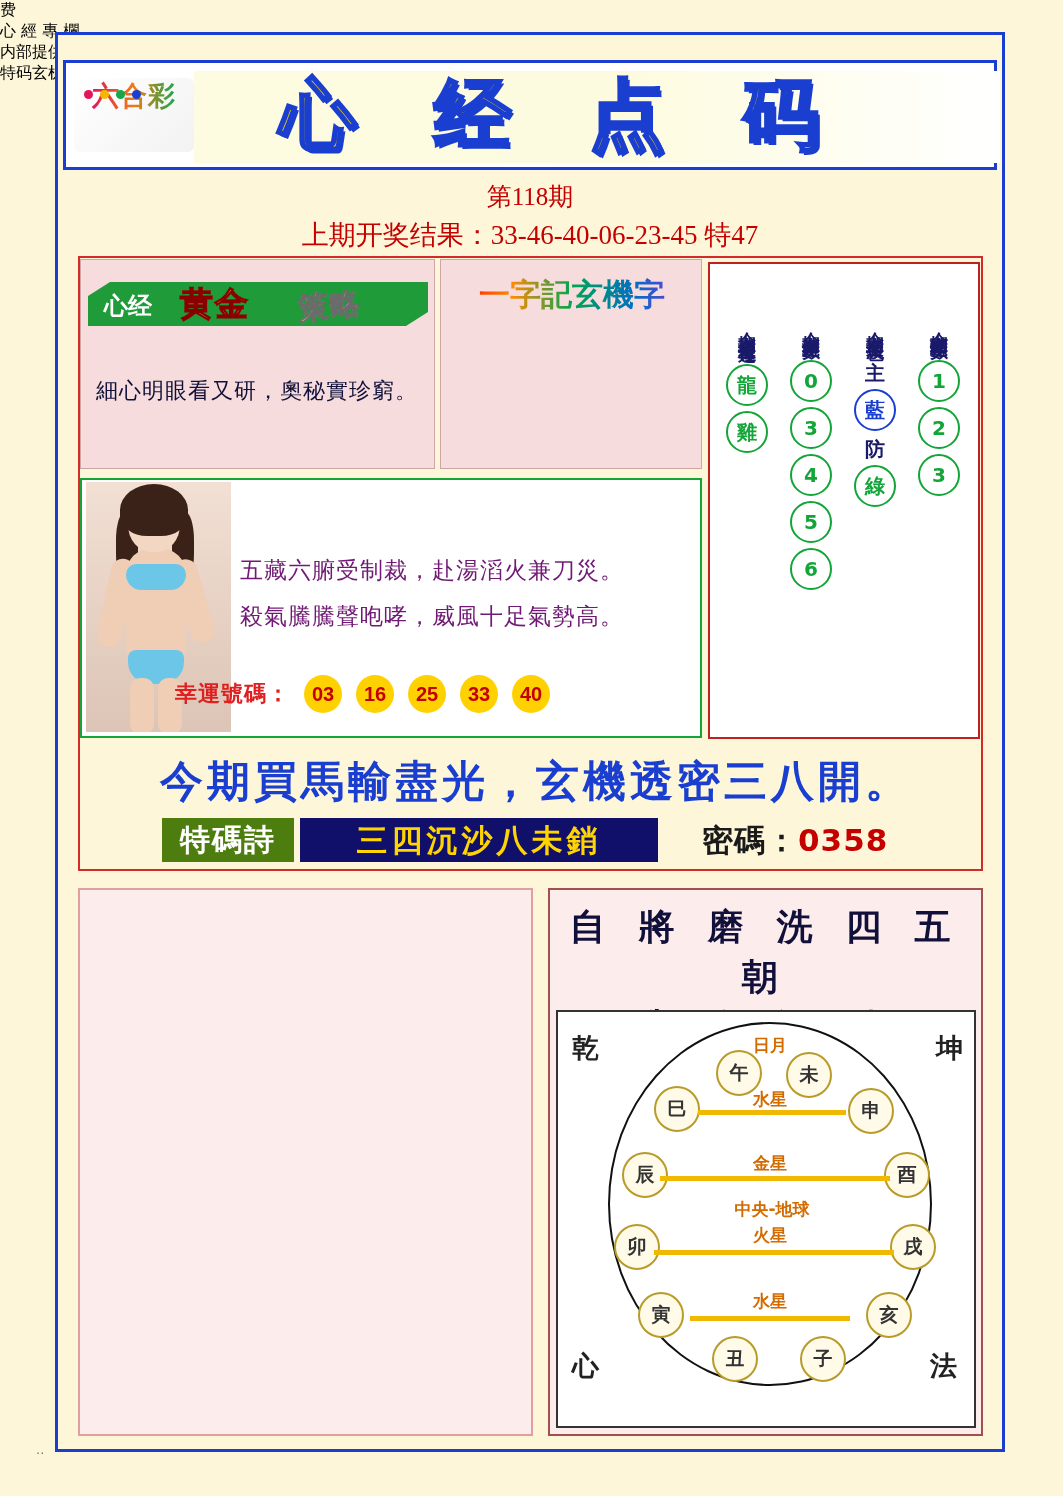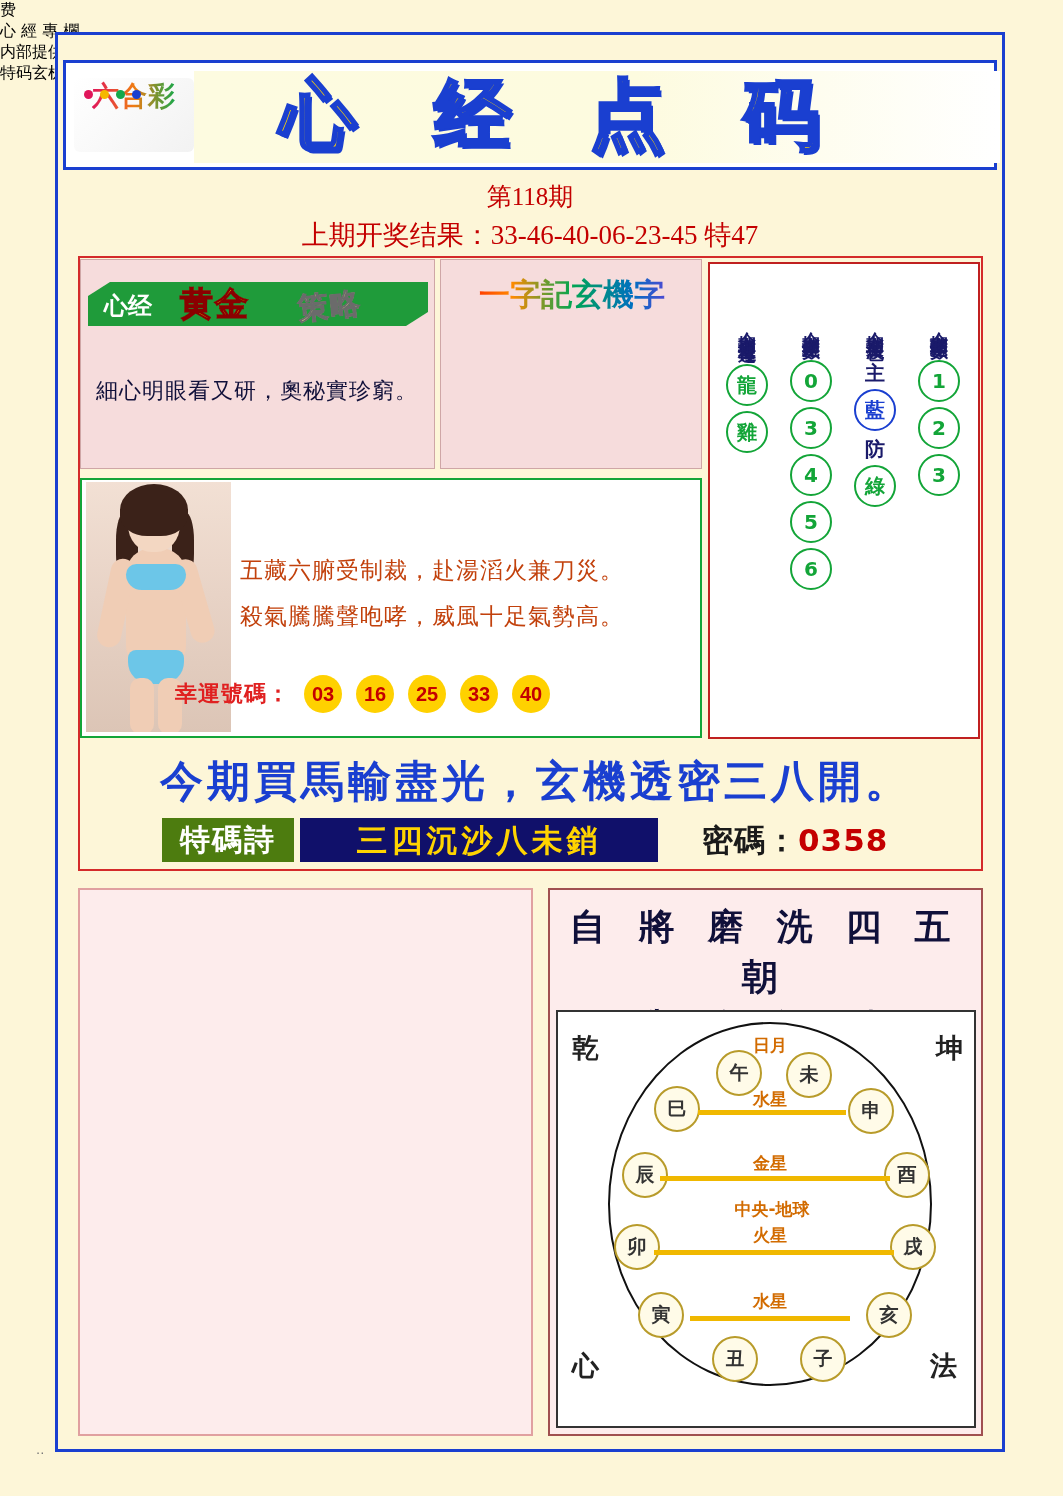--- a/index.html
+++ b/index.html
@@ -136,21 +136,21 @@
   .girl .hair3{position:absolute;left:86px;top:30px;width:22px;height:70px;border-radius:40%;background:#3b2219;}
   .girl .body{position:absolute;left:40px;top:66px;width:60px;height:120px;border-radius:26px 26px 22px 22px;background:#f0cdb5;}
   .girl .arml{position:absolute;left:18px;top:76px;width:24px;height:90px;border-radius:14px;background:#f0cdb5;transform:rotate(12deg);}
   .girl .armr{position:absolute;left:96px;top:76px;width:24px;height:86px;border-radius:14px;background:#f0cdb5;transform:rotate(-16deg);}
   .girl .top{position:absolute;left:40px;top:82px;width:60px;height:26px;background:#6cc6e8;border-radius:12px 12px 18px 18px;}
   .girl .bot{position:absolute;left:42px;top:168px;width:56px;height:34px;background:#6cc6e8;border-radius:8px 8px 22px 22px;}
   .girl .legl{position:absolute;left:44px;top:196px;width:24px;height:56px;background:#f0cdb5;border-radius:10px;}
   .girl .legr{position:absolute;left:72px;top:196px;width:24px;height:56px;background:#f0cdb5;border-radius:10px;}
   .poemB{
     position:absolute;left:240px;top:548px;width:450px;
-    font-family:"Liberation Serif",serif;color:#c2410c;
+    font-family:"Liberation Serif",serif;color:#701a75;
   }
   .poemB div{font-size:23px;line-height:46px;letter-spacing:1px;}
   .lucky{
     position:absolute;left:175px;top:672px;width:510px;height:44px;display:flex;align-items:center;
   }
   .lucky .lab{font-size:22px;font-weight:bold;color:#e02020;letter-spacing:1px;margin-right:14px;
     font-family:"Liberation Serif",serif;}
   .ball{
     width:38px;height:38px;border-radius:50%;background:#ffd100;color:#c40000;
     display:flex;align-items:center;justify-content:center;font-size:20px;font-weight:bold;margin-right:14px;

